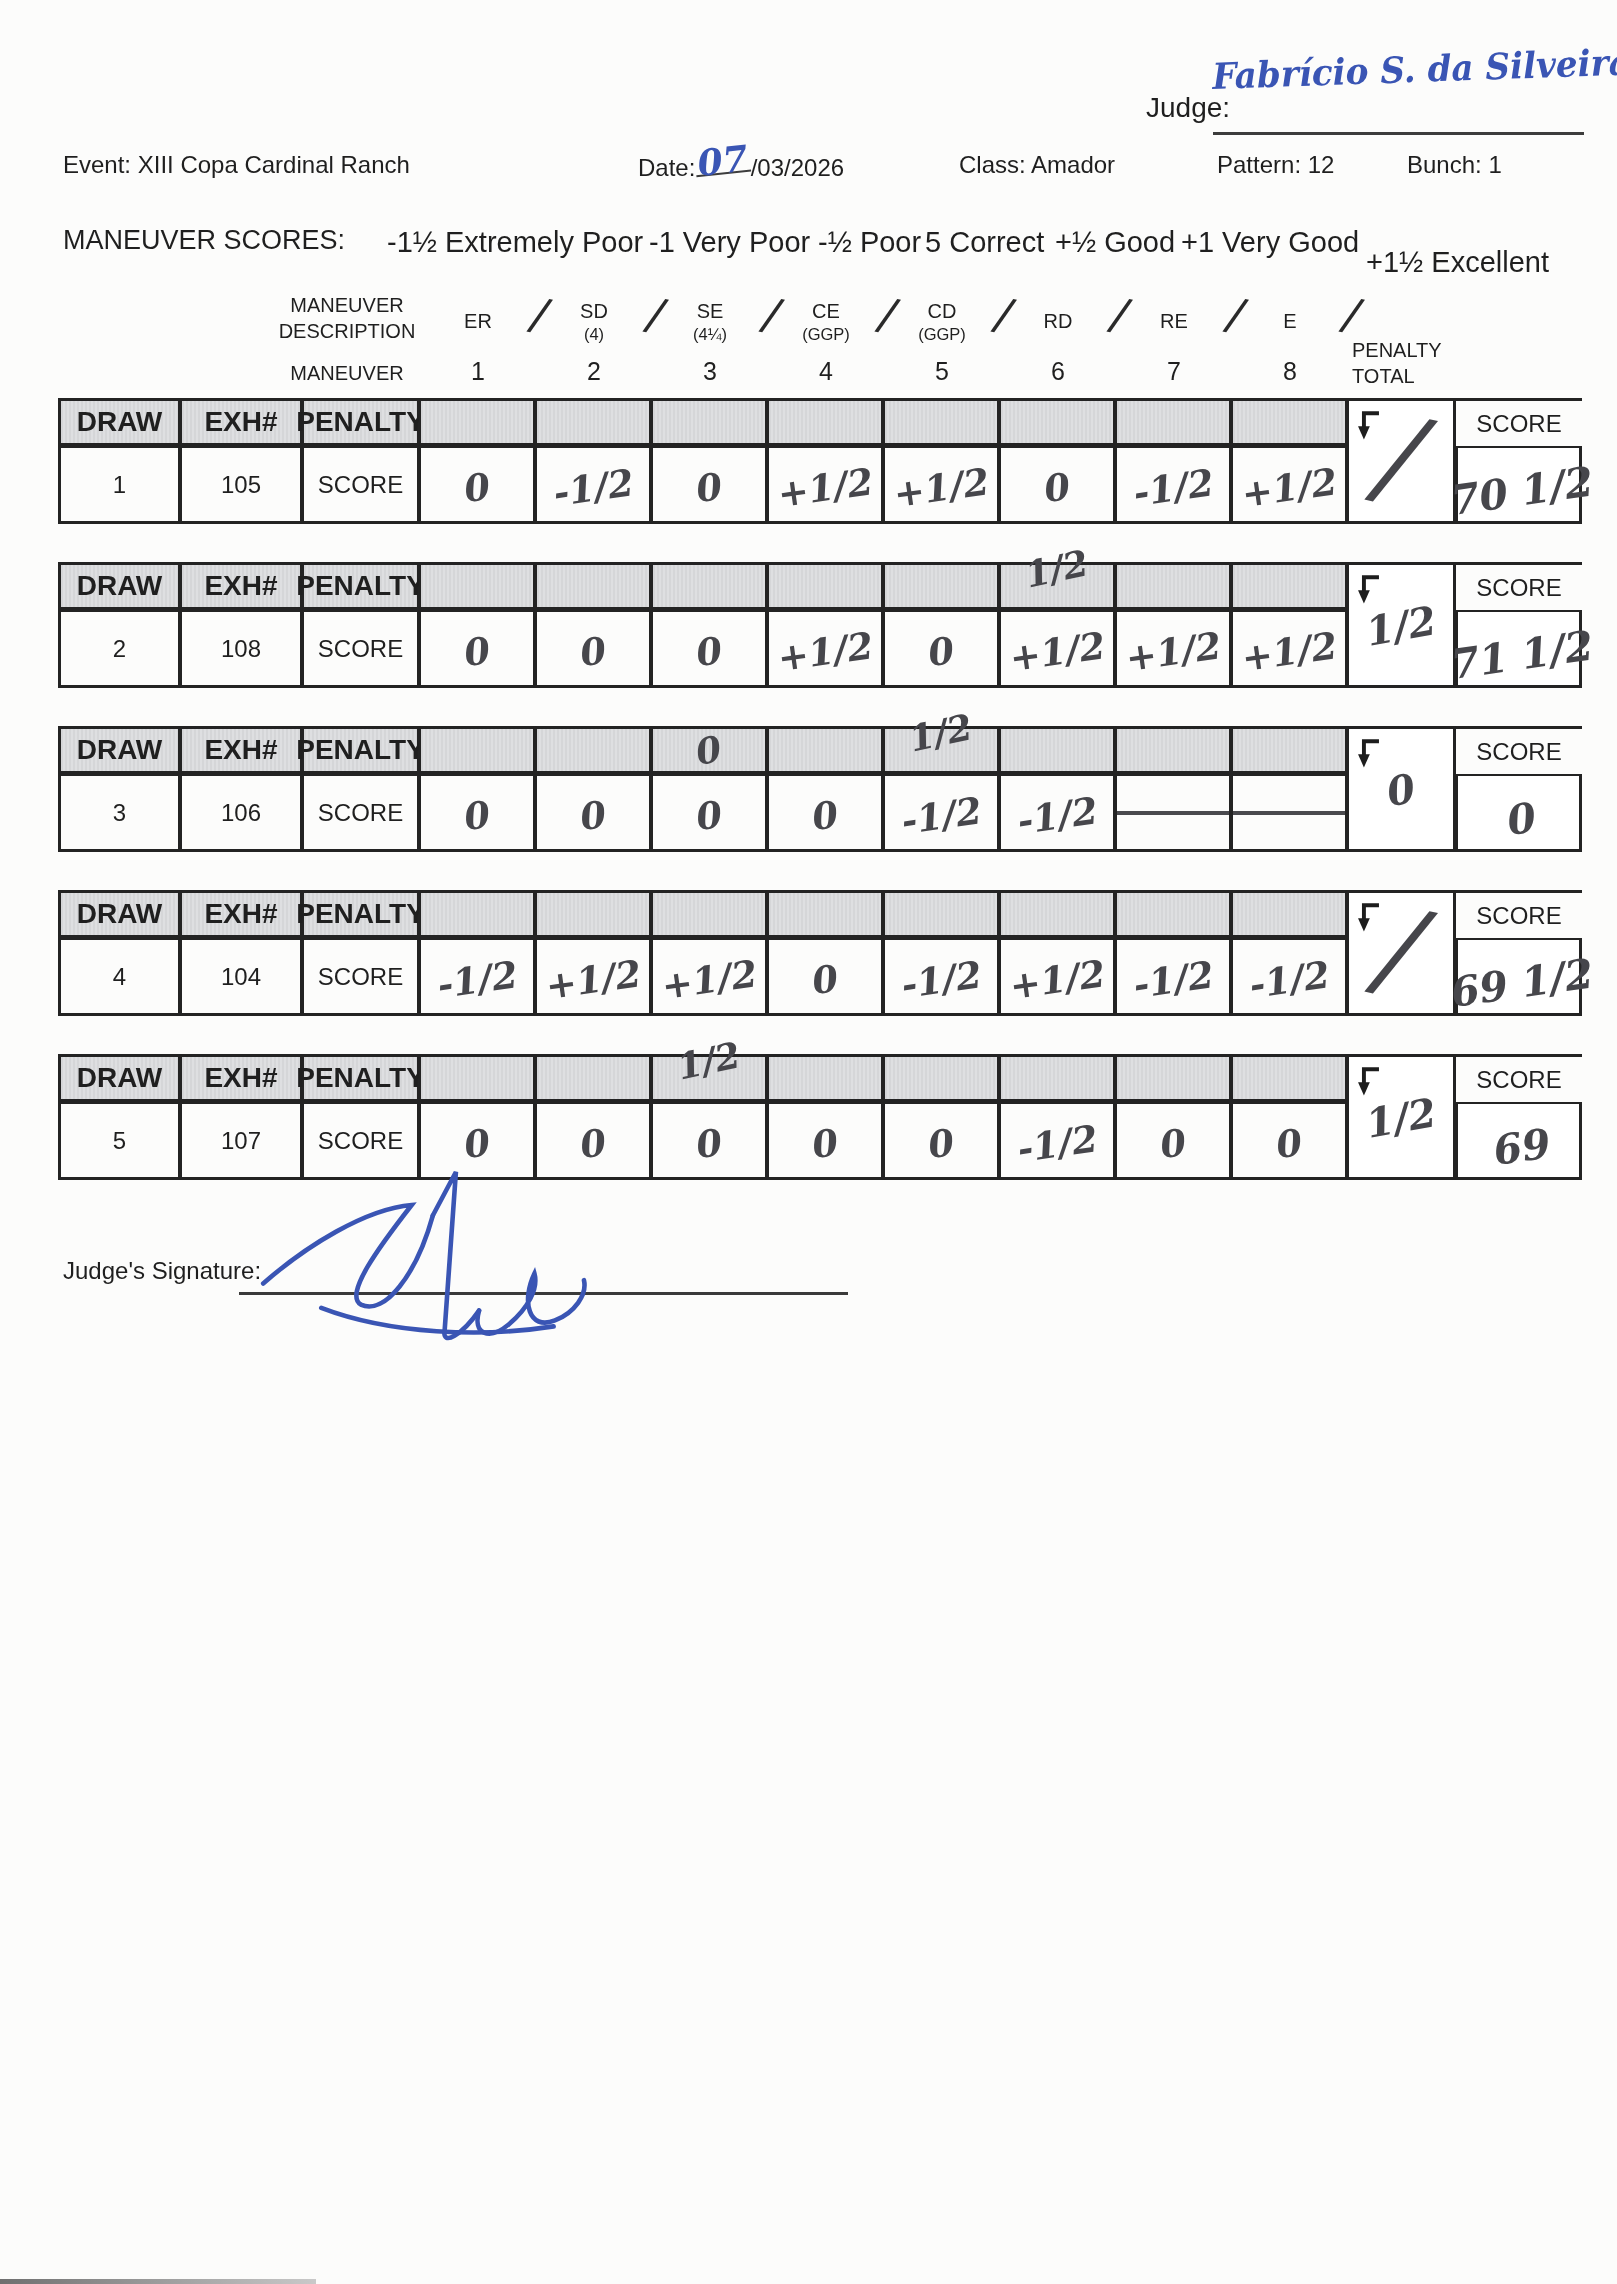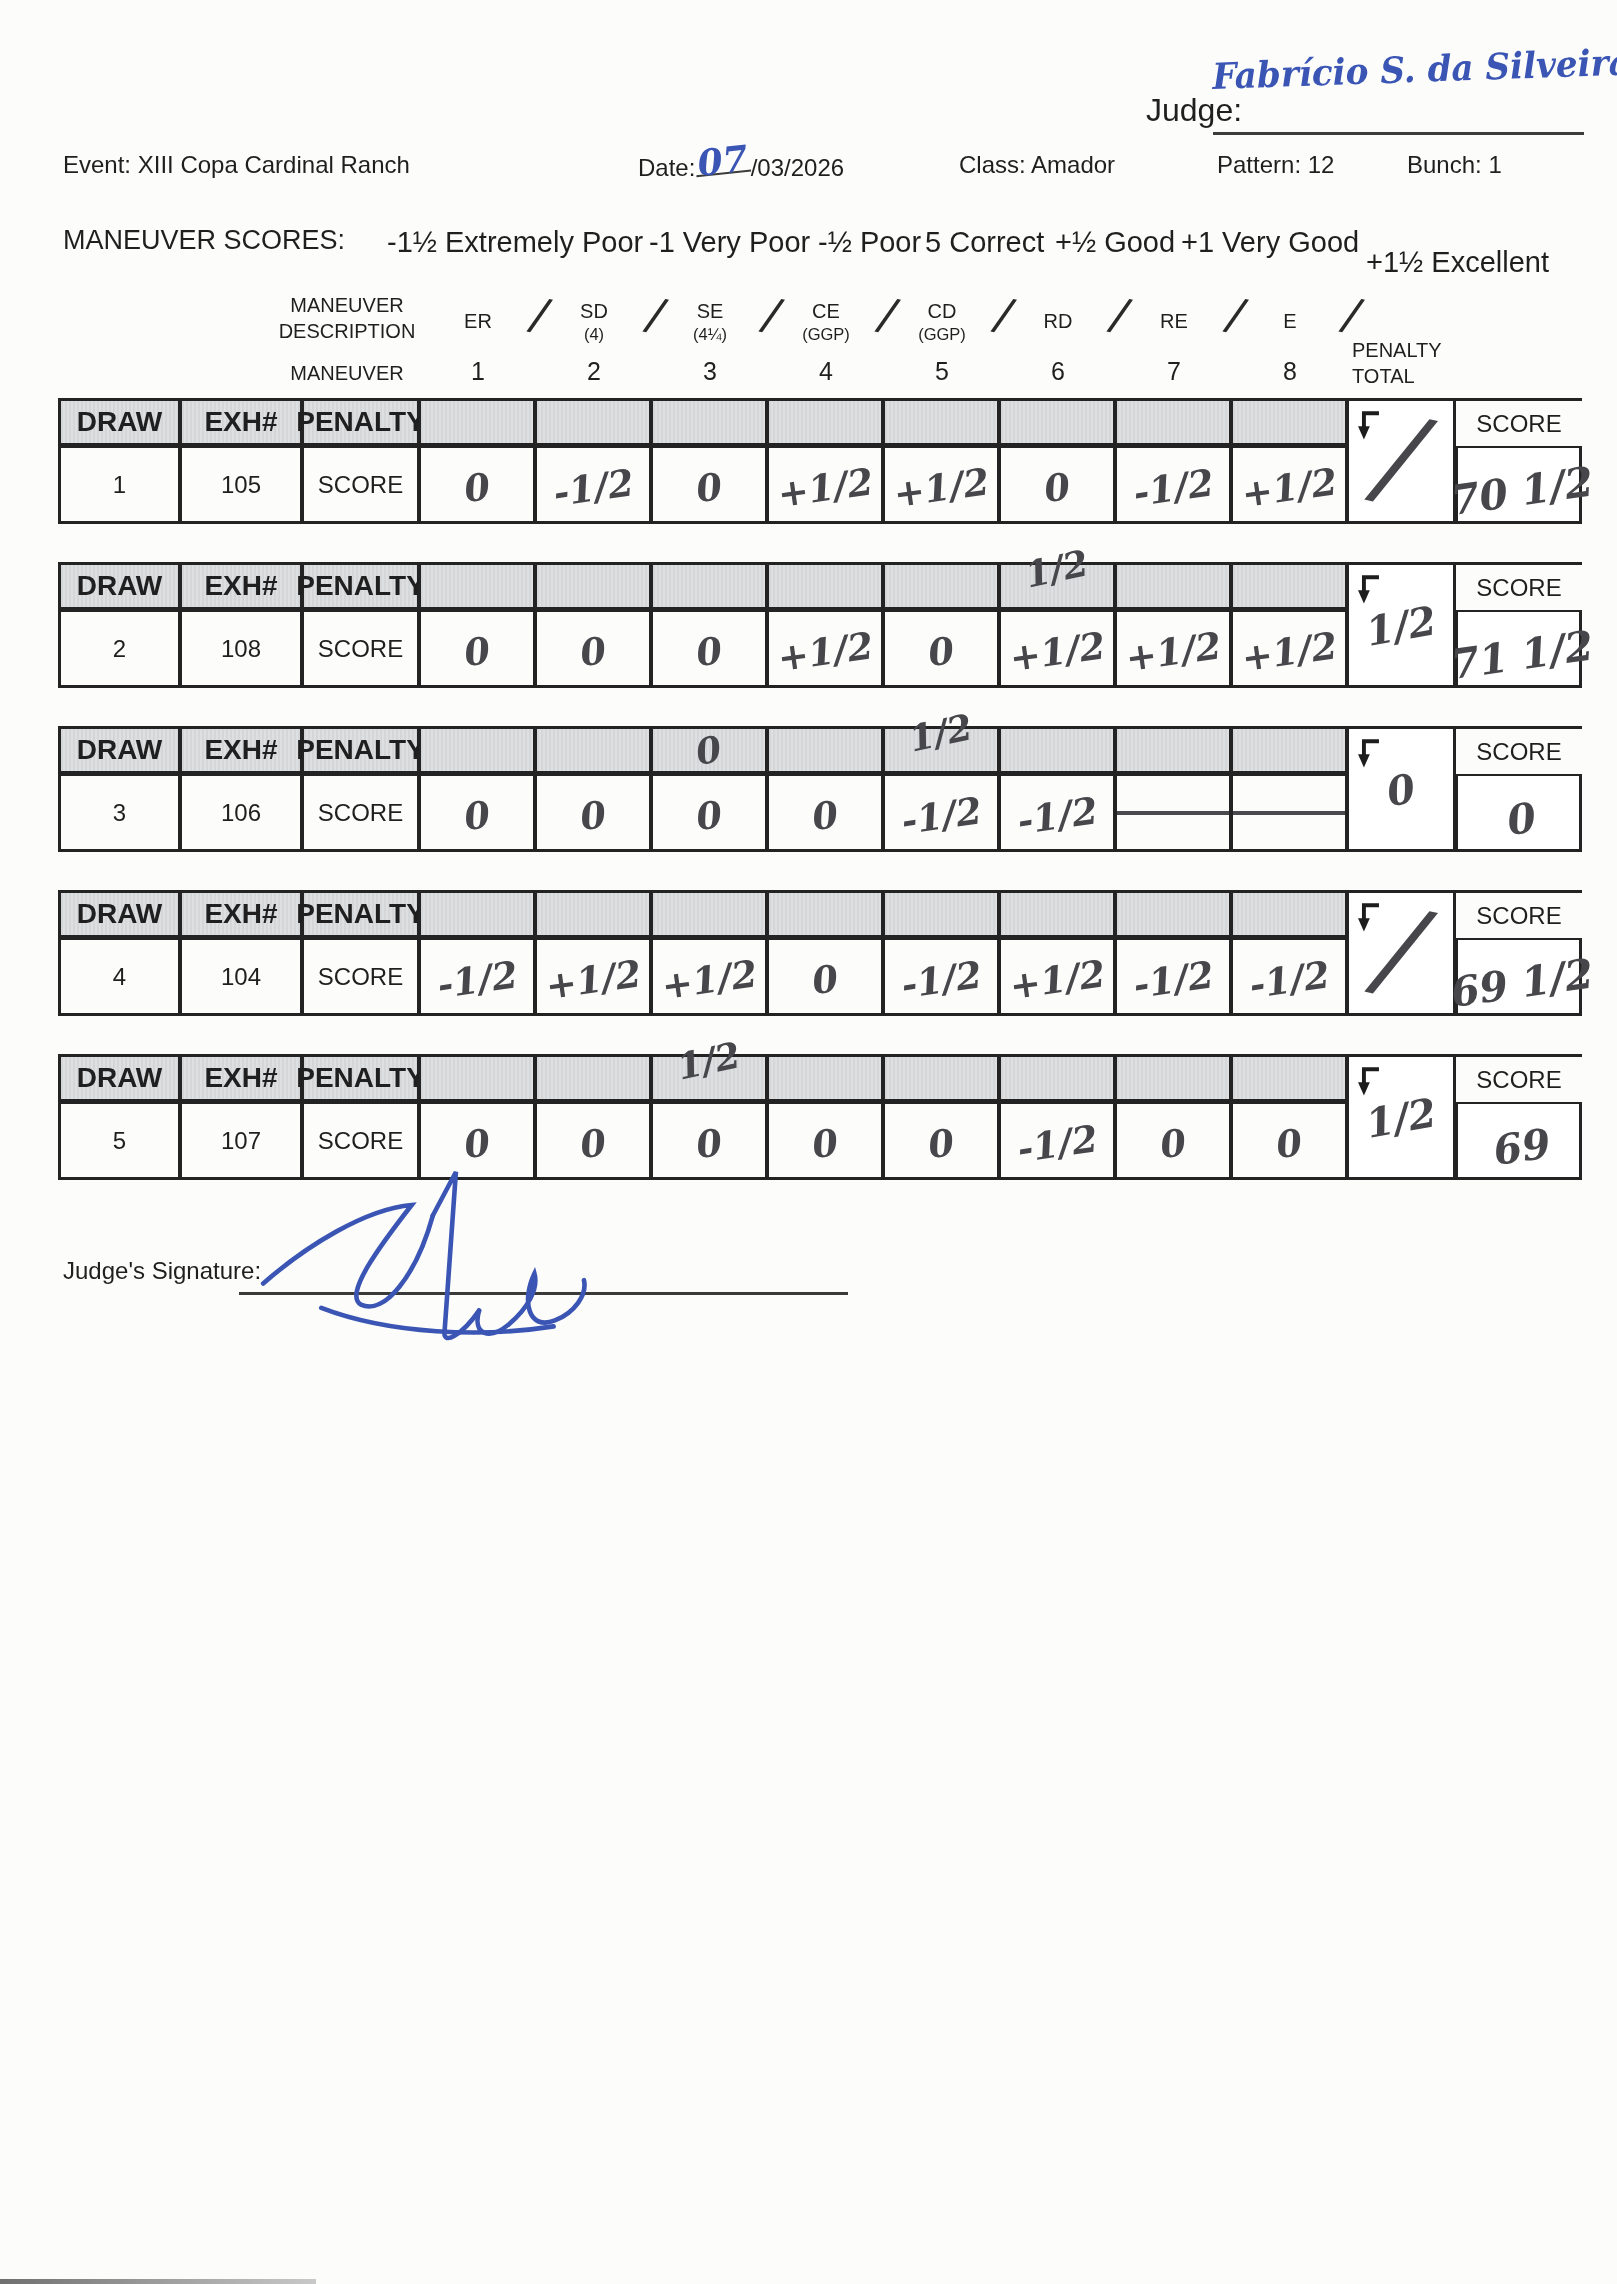--- a/index.html
+++ b/index.html
@@ -1,21 +1,21 @@
 <!DOCTYPE html>
 <html style="font-size:10.6px"><head>
 <meta charset="utf-8">
 <style>
   html,body{margin:0;padding:0;background:#e9e9e9;}
   .page{position:relative;width:1617px;height:2284px;background:#fcfcfb;overflow:hidden;
         font-family:"Liberation Sans",sans-serif;color:#1f1f1f;}
 
   
   .title{position:absolute;left:63px;top:69px;font-size:37px;font-weight:bold;letter-spacing:0;}
-  .judge-label{position:absolute;left:1146px;top:92px;font-size:32px;}
+  .judge-label{position:absolute;left:1146px;top:92px;font-size:28px;}
   .judge-name{position:absolute;left:1213px;top:55px;width:404px;font-size:36px;white-space:nowrap;
               font-family:"DejaVu Serif",serif;font-style:italic;font-weight:bold;color:#3a55b4;
               transform:rotate(-2deg) scaleX(.95);transform-origin:left bottom;}
   .judge-line{position:absolute;left:1213px;top:132px;width:371px;height:2.6px;background:#3c3c3c;}
 
   .info{position:absolute;top:151px;font-size:24px;white-space:nowrap;}
   .info-event{left:63px;} .info-date{left:638px;} .info-class{left:959px;}
   .info-pattern{left:1217px;} .info-bunch{left:1407px;}
   .date-day{display:inline-block;font-family:"DejaVu Serif",serif;font-style:italic;font-weight:bold;
             color:#3a55b4;font-size:36px;line-height:24px;transform:translateY(-2.6px) rotate(-6deg);

